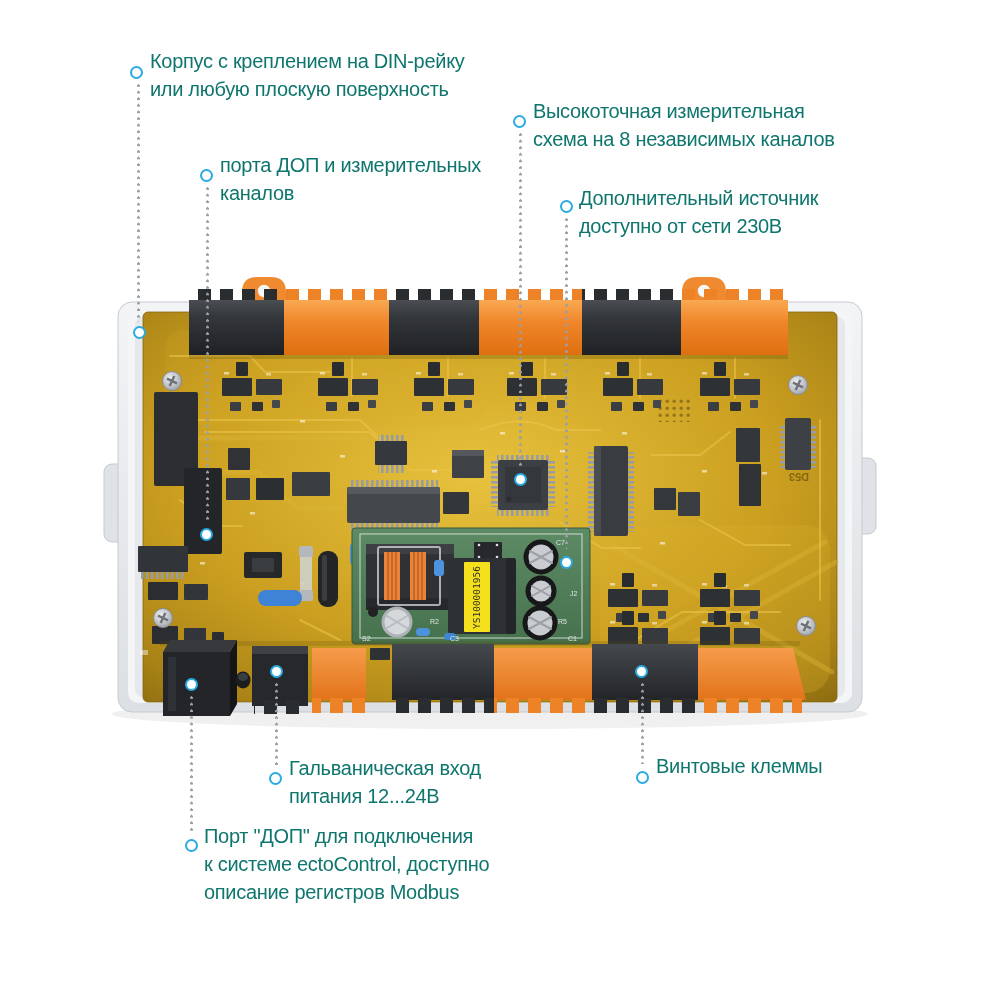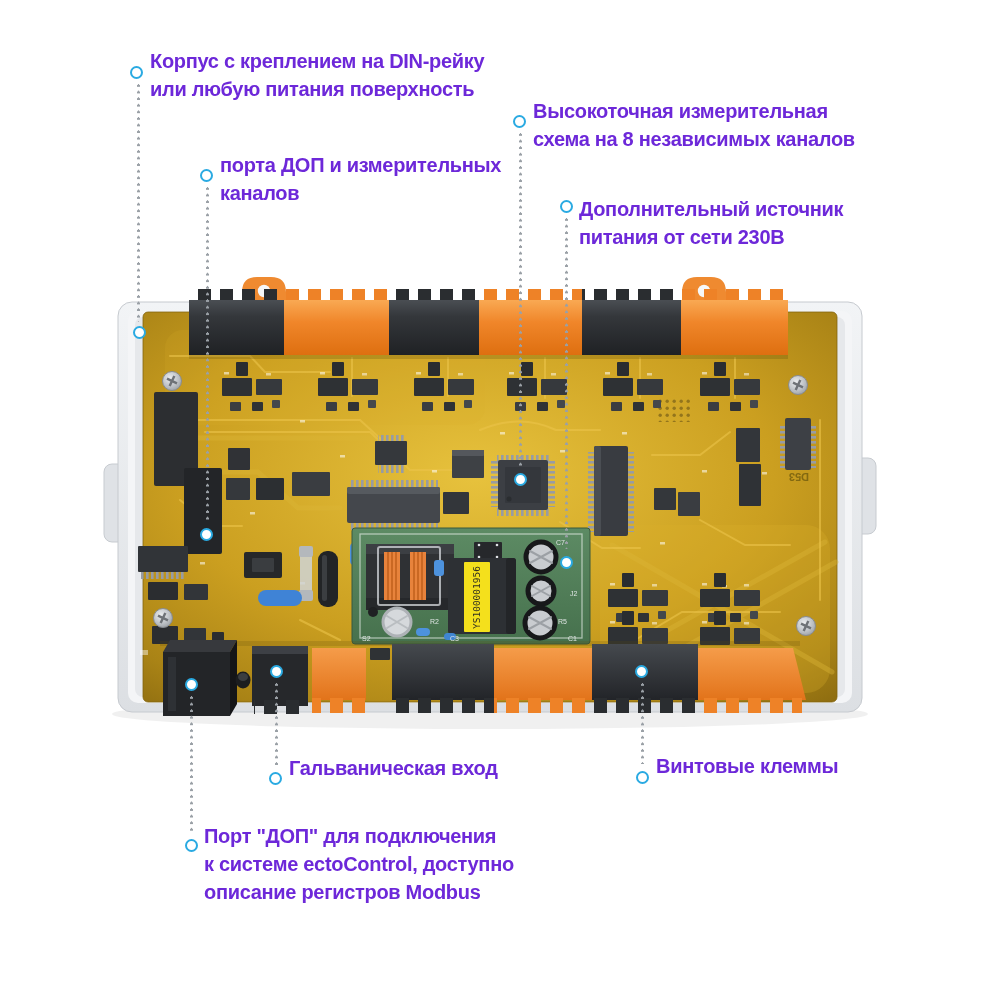--- a/index.html
+++ b/index.html
@@ -1,20 +1,20 @@
 <!DOCTYPE html>
 <html><head>
 <meta charset="utf-8">
 <style>
   html,body{margin:0;padding:0;background:#ffffff;}
   #stage{position:relative;width:1000px;height:1000px;background:#ffffff;overflow:hidden;
          font-family:"Liberation Sans","DejaVu Sans",sans-serif;}
   #device-svg{position:absolute;left:0;top:0;}
-  .callout-label{position:absolute;font-size:20px;line-height:28px;font-weight:bold;
-                 color:#6d28d9;letter-spacing:-0.3px;white-space:nowrap;}
+  .callout-label{position:absolute;font-size:20px;line-height:28px;font-weight:normal;
+                 color:#0f766e;letter-spacing:-0.3px;white-space:nowrap;}
   .marker{position:absolute;width:9px;height:9px;border:2.5px solid #2aaae2;border-radius:50%;
           background:#ffffff;box-sizing:content-box;}
   .dotline{position:absolute;width:3px;background-image:radial-gradient(circle at 1.5px 1.7px,#9aa0a6 1.35px,rgba(0,0,0,0) 1.6px);
            background-size:3px 6.6px;background-repeat:repeat-y;}
 </style>
 </head>
 <body>
 
 <div id="stage">
 
@@ -362,21 +362,21 @@
   <g>
     <use href="#screwG" transform="translate(172,381)"></use>
     <use href="#screwG" transform="translate(798,385)"></use>
     <use href="#screwG" transform="translate(163,618)"></use>
     <use href="#screwG" transform="translate(806,626)"></use>
   </g>
 </svg>
 
   <div class="callout-label" style="left:150px;top:47px">
     <div>Корпус с креплением на DIN-рейку</div>
-    <div>или любую питания поверхность</div>
+    <div>или любую плоскую поверхность</div>
   </div>
   <span class="marker" style="left:130px;top:66px"></span>
   <div class="dotline" style="left:137px;top:84px;height:238px"></div>
   <span class="marker" style="left:133px;top:326px"></span>
 
   <div class="callout-label" style="left:220px;top:151px">
     <div>порта ДОП и измерительных</div>
     <div>каналов</div>
   </div>
   <span class="marker" style="left:200px;top:169px"></span>
@@ -384,30 +384,31 @@
   <span class="marker" style="left:200px;top:528px"></span>
 
   <div class="callout-label" style="left:533px;top:97px">
     <div>Высокоточная измерительная</div>
     <div>схема на 8 независимых каналов</div>
   </div>
   <span class="marker" style="left:513px;top:115px"></span>
   <div class="dotline" style="left:519px;top:133px;height:333px"></div>
   <span class="marker" style="left:514px;top:473px"></span>
 
-  <div class="callout-label" style="left:579px;top:195px">
+  <div class="callout-label" style="left:579px;top:184px">
     <div>Дополнительный источник</div>
-    <div>питания от сети 230В</div>
+    <div>доступно от сети 230В</div>
   </div>
   <span class="marker" style="left:560px;top:200px"></span>
   <div class="dotline" style="left:565px;top:218px;height:331px"></div>
   <span class="marker" style="left:560px;top:556px"></span>
 
   <div class="callout-label" style="left:289px;top:754px">
     <div>Гальваническая вход</div>
+    <div>питания 12...24В</div>
   </div>
   <span class="marker" style="left:270px;top:665px"></span>
   <div class="dotline" style="left:275px;top:683px;height:82px"></div>
   <span class="marker" style="left:269px;top:772px"></span>
 
   <div class="callout-label" style="left:204px;top:822px">
     <div>Порт "ДОП" для подключения</div>
     <div>к системе ectoControl, доступно</div>
     <div>описание регистров Modbus</div>
   </div>

